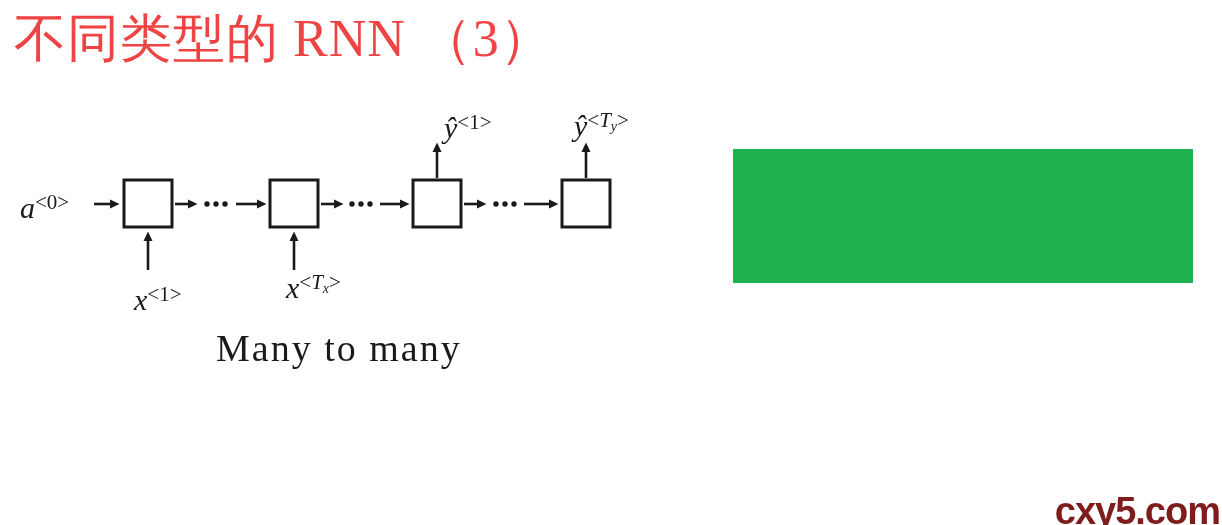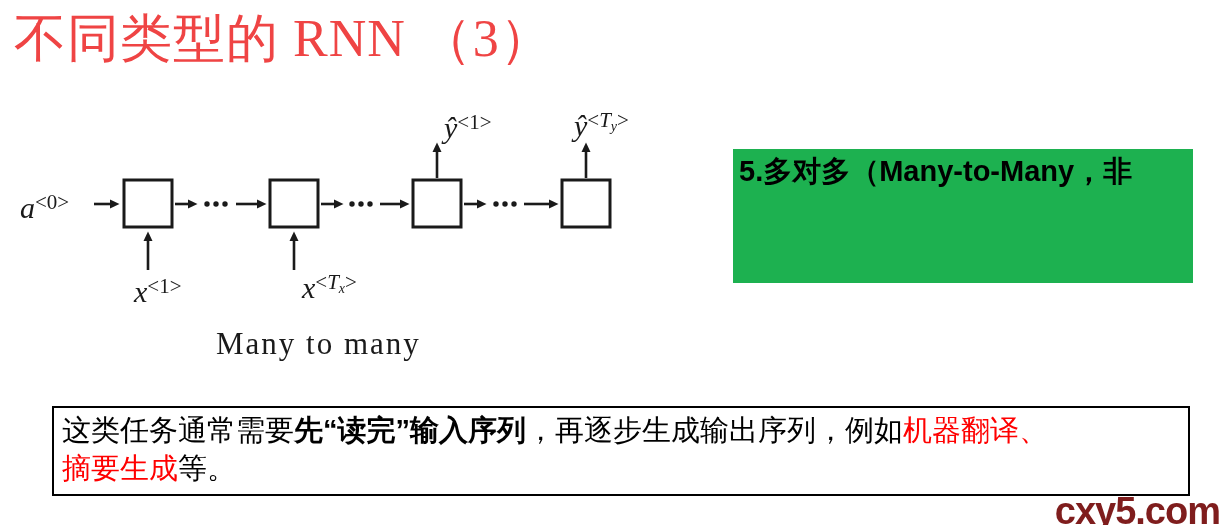--- a/index.html
+++ b/index.html
@@ -28,21 +28,21 @@
   }
   .mlabel i { font-style: italic; }
   .mlabel sup {
     font-size: 21px; vertical-align: 9px; letter-spacing: 0px;
   }
   .mlabel sup sub { font-size: 14px; vertical-align: -4px; font-style: italic; }
   .mlabel sup i { font-style: italic; }
   .caption {
     position: absolute; left: 216px; top: 326px;
     font-family: "Liberation Serif", "DejaVu Serif", serif;
-    font-size: 31px; color: #1a1a1a; letter-spacing: 2px; white-space: nowrap;
+    font-size: 38px; color: #1a1a1a; letter-spacing: 2px; white-space: nowrap;
   }
 
   
   .green-box {
     position: absolute; left: 733px; top: 149px; width: 460px; height: 134px;
     background: #1db150; box-sizing: border-box; padding: 3px 6px 0 6px;
     font-size: 29px; line-height: 38px; color: #000;
   }
   .green-box .b { font-weight: bold; }
   .green-box .ln { white-space: nowrap; }
@@ -120,34 +120,29 @@
     </g>
 
     <g stroke="#1a1a1a" stroke-width="2.6">
       <line x1="437" y1="78" x2="437" y2="52" marker-end="url(#ah)"></line>
       <line x1="586" y1="78" x2="586" y2="52" marker-end="url(#ah)"></line>
     </g>
   </svg>
 
   <span class="mlabel" style="left:20px; top:192px;"><i>a</i><sup>&lt;0&gt;</sup></span>
 
-  <span class="mlabel" style="left:134px; top:276px;"><i>x</i><sup>&lt;1&gt;</sup></span>
+  <span class="mlabel" style="left:134px; top:284px;"><i>x</i><sup>&lt;1&gt;</sup></span>
 
-  <span class="mlabel" style="left:286px; top:272px;margin-left:16px;"><i>x</i><sup><span>&lt;</span><i>T</i><sub>x</sub><span>&gt;</span></sup></span>
+  <span class="mlabel" style="left:286px; top:272px;"><i>x</i><sup><span>&lt;</span><i>T</i><sub>x</sub><span>&gt;</span></sup></span>
 
   <span class="mlabel" style="left:444px; top:112px;"><i>ŷ</i><sup>&lt;1&gt;</sup></span>
 
   <span class="mlabel" style="left:574px; top:110px;"><i>ŷ</i><sup><span>&lt;</span><i>T</i><sub>y</sub><span>&gt;</span></sup></span>
 
   <div class="caption">Many to many</div>
 
   <div class="green-box">
-    <div class="ln"><span class="b">5.多对多（Many-to-Many，非</span></div>
   </div>
 
-  <div class="bottom-box">
-    <div class="ln"><span>这类任务通常需要</span><span class="b">先“读完”输入序列</span><span>，再逐步生成输出序列，例如</span><span class="red">机器翻译、</span></div>
-    <div class="ln"><span class="red">摘要生成</span><span>等。</span></div>
-  </div>
 
   <div class="watermark">cxy5.com</div>
 
 </div>
 
 </body></html>

